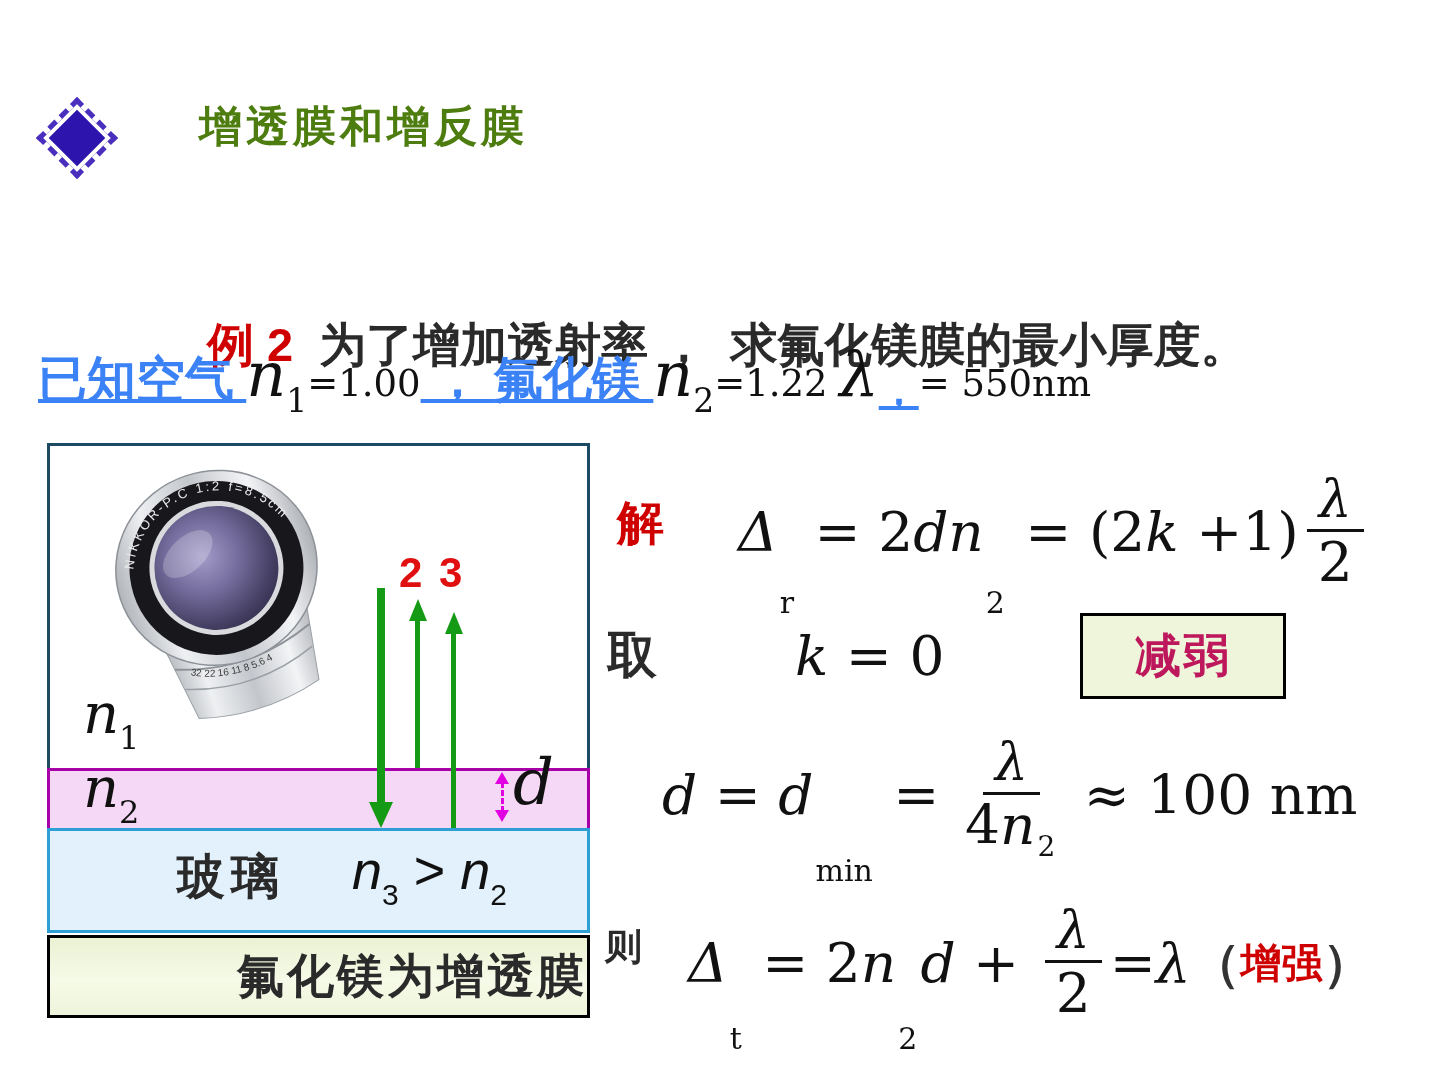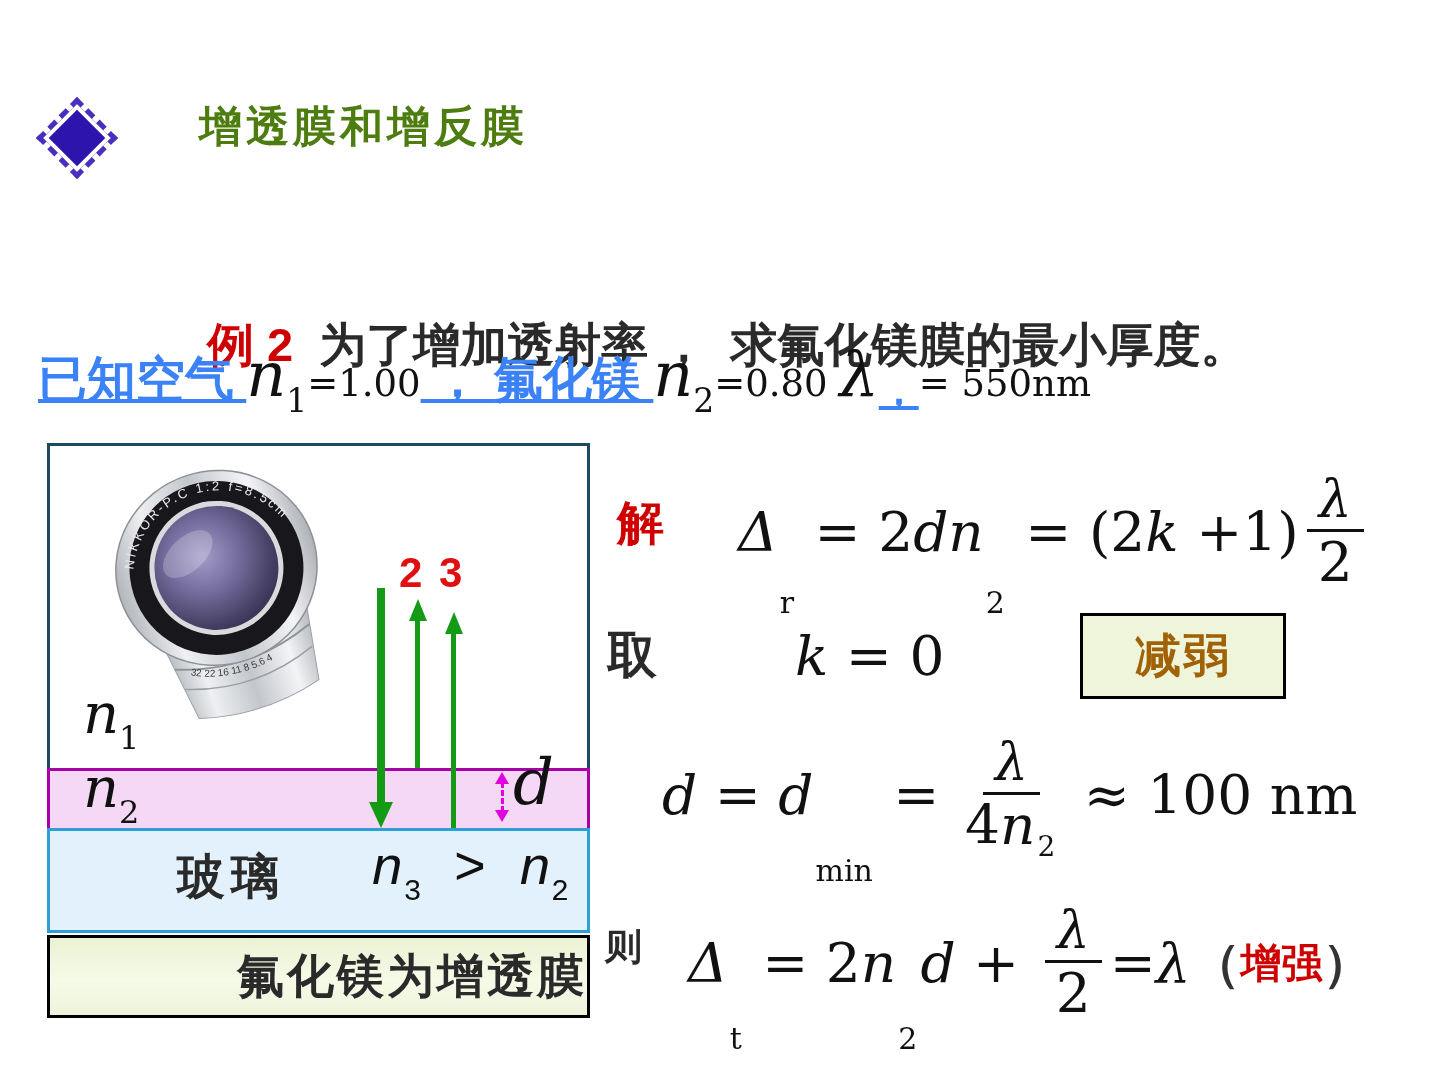--- a/index.html
+++ b/index.html
@@ -29,21 +29,21 @@
   .layer-n2{position:absolute;left:0;top:325px;width:537px;height:57px;background:#f5d8f5;
             border:3px solid #a800a8;border-bottom:none;}
   .layer-glass{position:absolute;left:0;top:385px;width:537px;height:99px;background:#e2f1fb;border:3px solid #2e9fd4;}
   .box-bottom{position:absolute;left:0;top:492px;width:537px;height:77px;border:3px solid #000;
               background:linear-gradient(180deg,#eaf2d2 0%,#f6fae8 55%,#eef4da 100%);
               display:flex;align-items:center;justify-content:flex-end;}
   .bottom-text{font-size:47px;font-weight:bold;color:#2a2a2a;letter-spacing:3px;}
   .lbl-n{position:absolute;font-size:56px;font-style:italic;font-family:"DejaVu Serif",serif;color:#111;}
   .lbl-n .sub{font-size:32px;font-style:normal;position:relative;top:16px;}
   .glass-label{position:absolute;left:130px;top:402px;font-size:48px;font-weight:bold;color:#2a2a2a;letter-spacing:6px;}
-  .glass-rel{position:absolute;left:305px;top:396px;font-size:54px;font-family:Liberation Mono, monospace;font-style:italic;color:#111;margin-left:19px;}
+  .glass-rel{position:absolute;left:305px;top:396px;font-size:54px;font-family:Liberation Sans, sans-serif;font-style:italic;color:#111;}
   .glass-rel .sub{font-size:30px;font-style:normal;position:relative;top:16px;}
   .d-label{position:absolute;left:466px;top:302px;font-size:64px;font-style:italic;font-family:"DejaVu Serif",serif;color:#111;}
 
   
   .ray{position:absolute;}
   .stem{position:absolute;background:#149a14;}
   .head-down{position:absolute;width:0;height:0;border-left:12px solid transparent;border-right:12px solid transparent;border-top:26px solid #149a14;}
   .head-up{position:absolute;width:0;height:0;border-left:9px solid transparent;border-right:9px solid transparent;border-bottom:22px solid #149a14;}
   .ray-label{position:absolute;font-family:"Liberation Sans",sans-serif;font-size:42px;font-weight:bold;color:#e01010;}
 
@@ -59,21 +59,21 @@
   .then-label{position:absolute;left:605px;top:922px;font-size:37px;font-weight:bold;color:#2a2a2a;}
   .eq{position:absolute;display:flex;align-items:center;font-family:"DejaVu Serif",serif;color:#111;}
   .eq .t{font-size:55px;white-space:pre;}
   .eq .sub{font-size:30px;align-self:flex-end;position:relative;top:-2px;margin:0 3px 0 2px;}
   .frac{display:inline-flex;flex-direction:column;align-items:center;margin:0 8px;}
   .frac .num{font-size:52px;padding:0 12px 2px;border-bottom:3px solid #111;line-height:1.05;}
   .frac .den{font-size:55px;padding-top:2px;line-height:1.05;}
   .frac .den .sub{font-size:28px;position:relative;top:12px;}
   .weaken-box{position:absolute;left:1080px;top:613px;width:200px;height:80px;border:3px solid #000;
               background:#eef5da;display:flex;align-items:center;justify-content:center;}
-  .weaken-text{font-size:46px;font-weight:bold;color:#a16207;letter-spacing:2px;}
+  .weaken-text{font-size:46px;font-weight:bold;color:#be185d;letter-spacing:2px;}
   .red-strong{color:#cf0000;font-weight:bold;font-family:"Liberation Serif",serif;}
   .paren{font-size:50px;color:#333;font-weight:bold;}
 </style>
 </head>
 <body>
 
 <div class="slide">
 
   <div class="diamond-wrap">
     <div class="diamond-outer"></div>
@@ -85,21 +85,21 @@
 
   <div class="given-line">
     <span class="cn-b">已知空气 </span>
     <span class="m it gv-var">n</span>
     <span class="m gv-sub">1</span>
     <span class="m gv-val">=1.00</span>
     <span class="cn-b"> ， </span>
     <span class="cn-b">氟化镁 </span>
     <span class="m it gv-var">n</span>
     <span class="m gv-sub">2</span>
-    <span class="m gv-val">=0.80 </span>
+    <span class="m gv-val">=1.22 </span>
     <span class="m it gv-var">λ</span>
     <span class="cn-b" style="font-size:40px;position:relative;top:8px;">，</span>
     <span class="m gv-val">= 550nm</span>
   </div>
 
   <div class="diagram">
     <div class="region-n1"></div>
     <div class="layer-n2"></div>
     <div class="layer-glass"></div>
     <div class="box-bottom">

